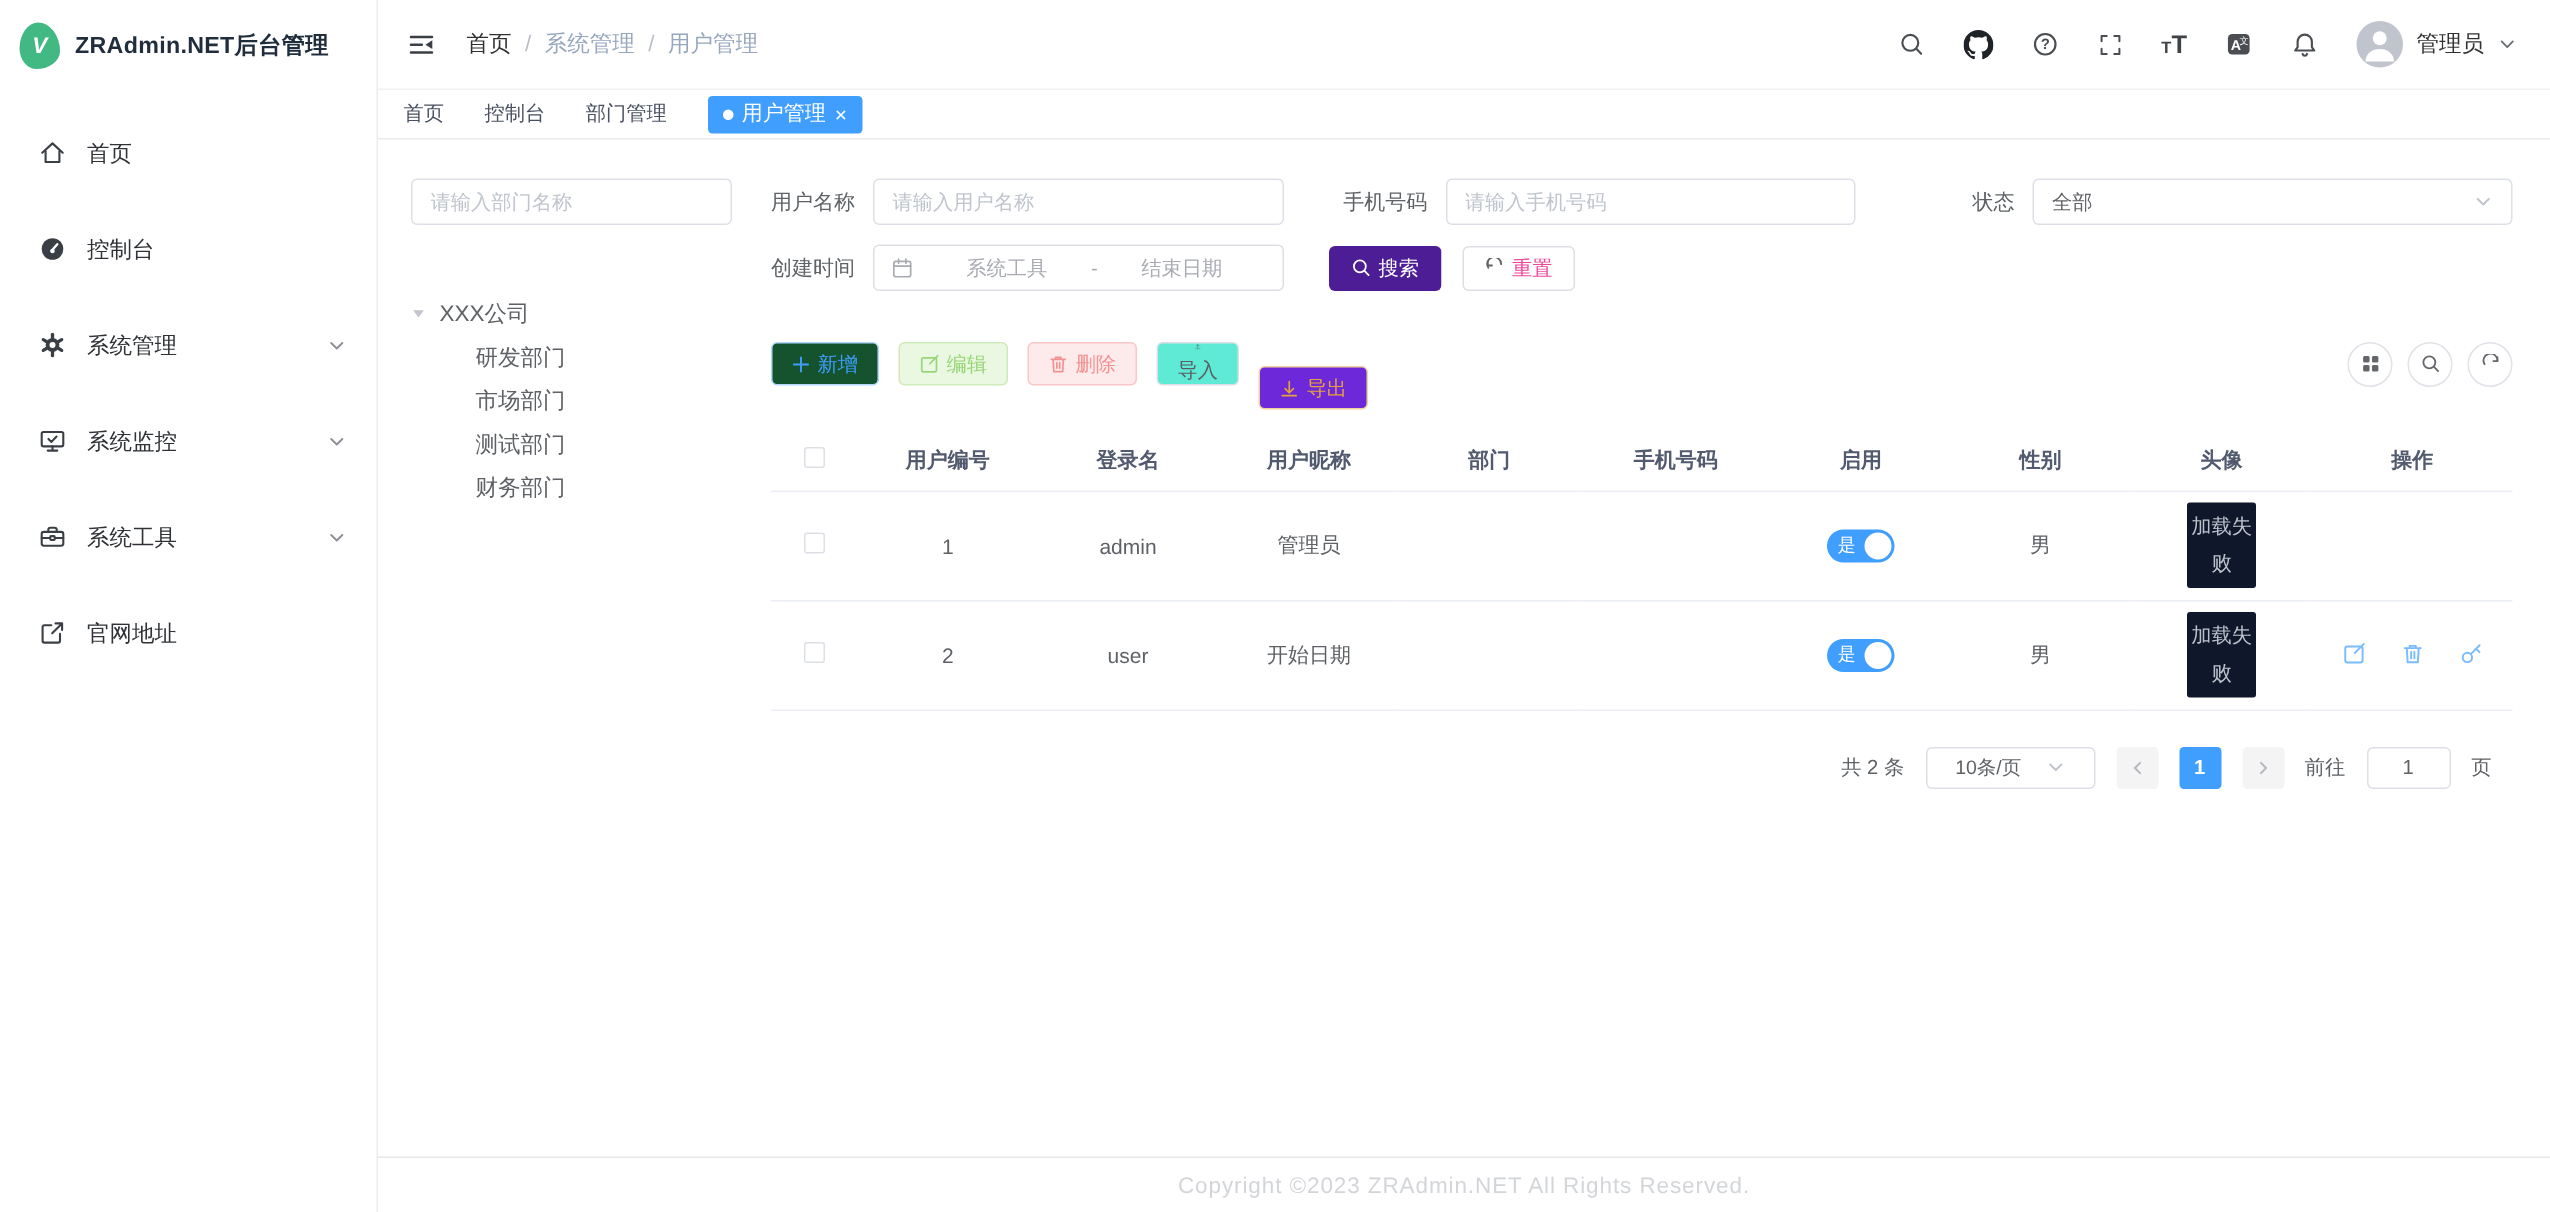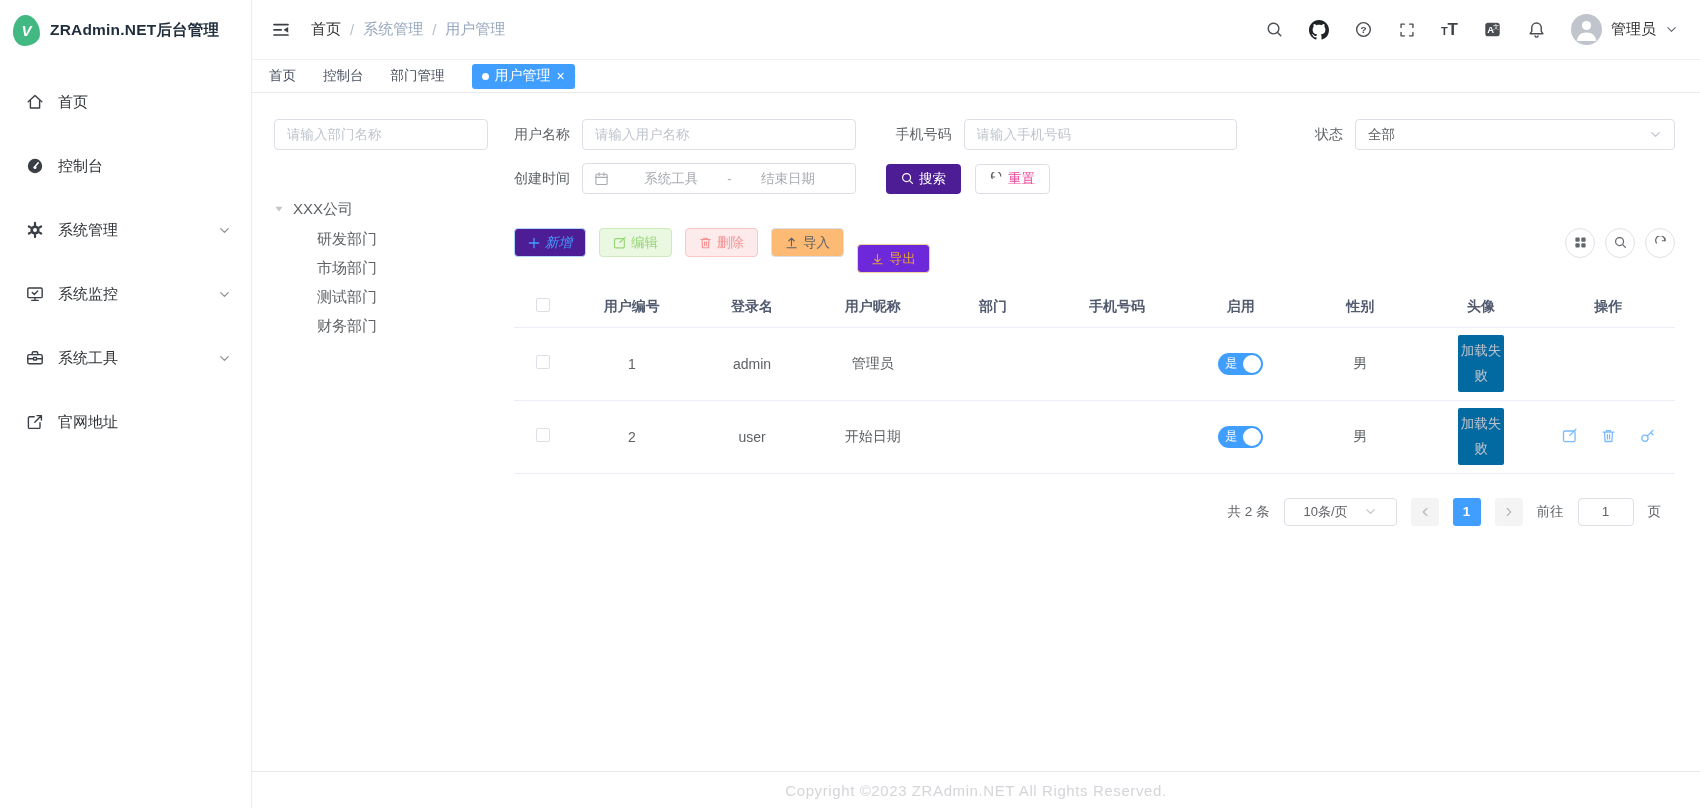--- a/index.html
+++ b/index.html
@@ -62,36 +62,36 @@
   .select-box .chev { margin-left:auto; }
   .status-group { margin-left:78px; display:flex; align-items:center; }
   .date-box { width:274px; height:31px; border:1px solid #dcdfe6; border-radius:4px; display:flex; align-items:center; padding:0 11px; font-size:13.5px; color:#a8abb2; cursor:pointer; }
   .date-box .dph { flex:1; text-align:center; }
   .btn { height:30px; border-radius:4px; border:1px solid transparent; font-size:13.5px; display:inline-flex; align-items:center; gap:5px; padding:0 14px; cursor:pointer; font-family:inherit; background:#fff; }
   .btn-primary { background:#4c1d95; color:#fff; margin-left:30px; }
   .btn-plain { border-color:#dcdfe6; color:#ec4899; margin-left:14px; }
 
   .toolbar { display:flex; align-items:center; gap:13px; margin:5px 0 0; }
   .tbtn { height:29px; padding:0 13px; border-radius:4px; font-size:13.5px; display:inline-flex; align-items:center; gap:5px; cursor:pointer; border:1px solid transparent; font-family:inherit; }
-  .tbtn-add { background:#4c1d95; border-color:#b3d8ff; color:#409eff;font-style:italic; }
+  .tbtn-add { background:#14532d; border-color:#b3d8ff; color:#409eff; }
   .tbtn-edit { background:#eaf8e2; border-color:#cdeab8; color:#97d677; }
   .tbtn-del { background:#fdeaea; border-color:#fac6c6; color:#f49090; }
-  .tbtn-import { background:#fdba74; border-color:#dcdfe6; color:#5a5e66; }
+  .tbtn-import { background:#5eead4; border-color:#dcdfe6; color:#5a5e66;flex-direction:column; }
   .tbtn-export { background:#6d28d9; border-color:#f3d19e; color:#e6a23c;margin-top:32px; }
   .toolbar-right { margin-left:auto; display:flex; gap:10px; }
   .circle-btn { width:30px; height:30px; border-radius:50%; border:1px solid #dfe2e8; background:#fff; display:flex; align-items:center; justify-content:center; cursor:pointer; }
 
   table.user-table { width:100%; border-collapse:collapse; margin-top:14px; table-layout:fixed; }
   .user-table th { height:40px; font-size:14px; color:#515a6e; font-weight:700; text-align:center; border-bottom:1px solid #ebeef5; }
   .user-table td { height:73px; text-align:center; font-size:14px; color:#5e6266; border-bottom:1px solid #ebeef5; }
   .checkbox { display:inline-block; width:14px; height:14px; border:1px solid #dcdfe6; border-radius:2px; background:#fff; cursor:pointer; }
   .switch { width:45px; height:22px; border-radius:11px; background:#409eff; display:inline-flex; align-items:center; position:relative; cursor:pointer; vertical-align:middle; }
   .switch-label { color:#fff; font-size:12px; margin-left:7px; }
   .switch-knob { position:absolute; right:2px; top:2px; width:18px; height:18px; background:#fff; border-radius:50%; }
-  .avatar-fallback { display:inline-block; width:46px; padding:4px 0; background:#0369a1; color:#bcc2cc; font-size:13.5px; line-height:1.8; border-radius:2px; }
+  .avatar-fallback { display:inline-block; width:46px; padding:4px 0; background:#0f172a; color:#bcc2cc; font-size:13.5px; line-height:1.8; border-radius:2px; }
   .action-btn { background:none; border:none; padding:0; cursor:pointer; margin:0 10px; }
 
   .pagination { display:flex; align-items:center; justify-content:flex-end; gap:14px; margin-top:24px; padding-right:14px; font-size:13.5px; color:#5e6266; }
   .pg-size { width:113px; height:28px; border:1px solid #dcdfe6; border-radius:4px; display:flex; align-items:center; justify-content:center; gap:16px; font-size:13px; color:#606266; cursor:pointer; }
   .pg-nav { width:28px; height:28px; border-radius:3px; background:#f4f4f5; display:flex; align-items:center; justify-content:center; cursor:pointer; }
   .pg-current { width:28px; height:28px; border-radius:3px; background:#409eff; color:#fff; display:flex; align-items:center; justify-content:center; font-size:13.5px; font-weight:600; cursor:pointer; }
   .pg-goto-input { width:56px; height:28px; border:1px solid #dcdfe6; border-radius:4px; text-align:center; font-size:13.5px; color:#606266; outline:none; font-family:inherit; }
 
   .footer { height:37px; border-top:1px solid #e7e7e7; display:flex; align-items:center; justify-content:center; color:#d3d5d9; font-size:15px; letter-spacing:.6px; }
 </style>

